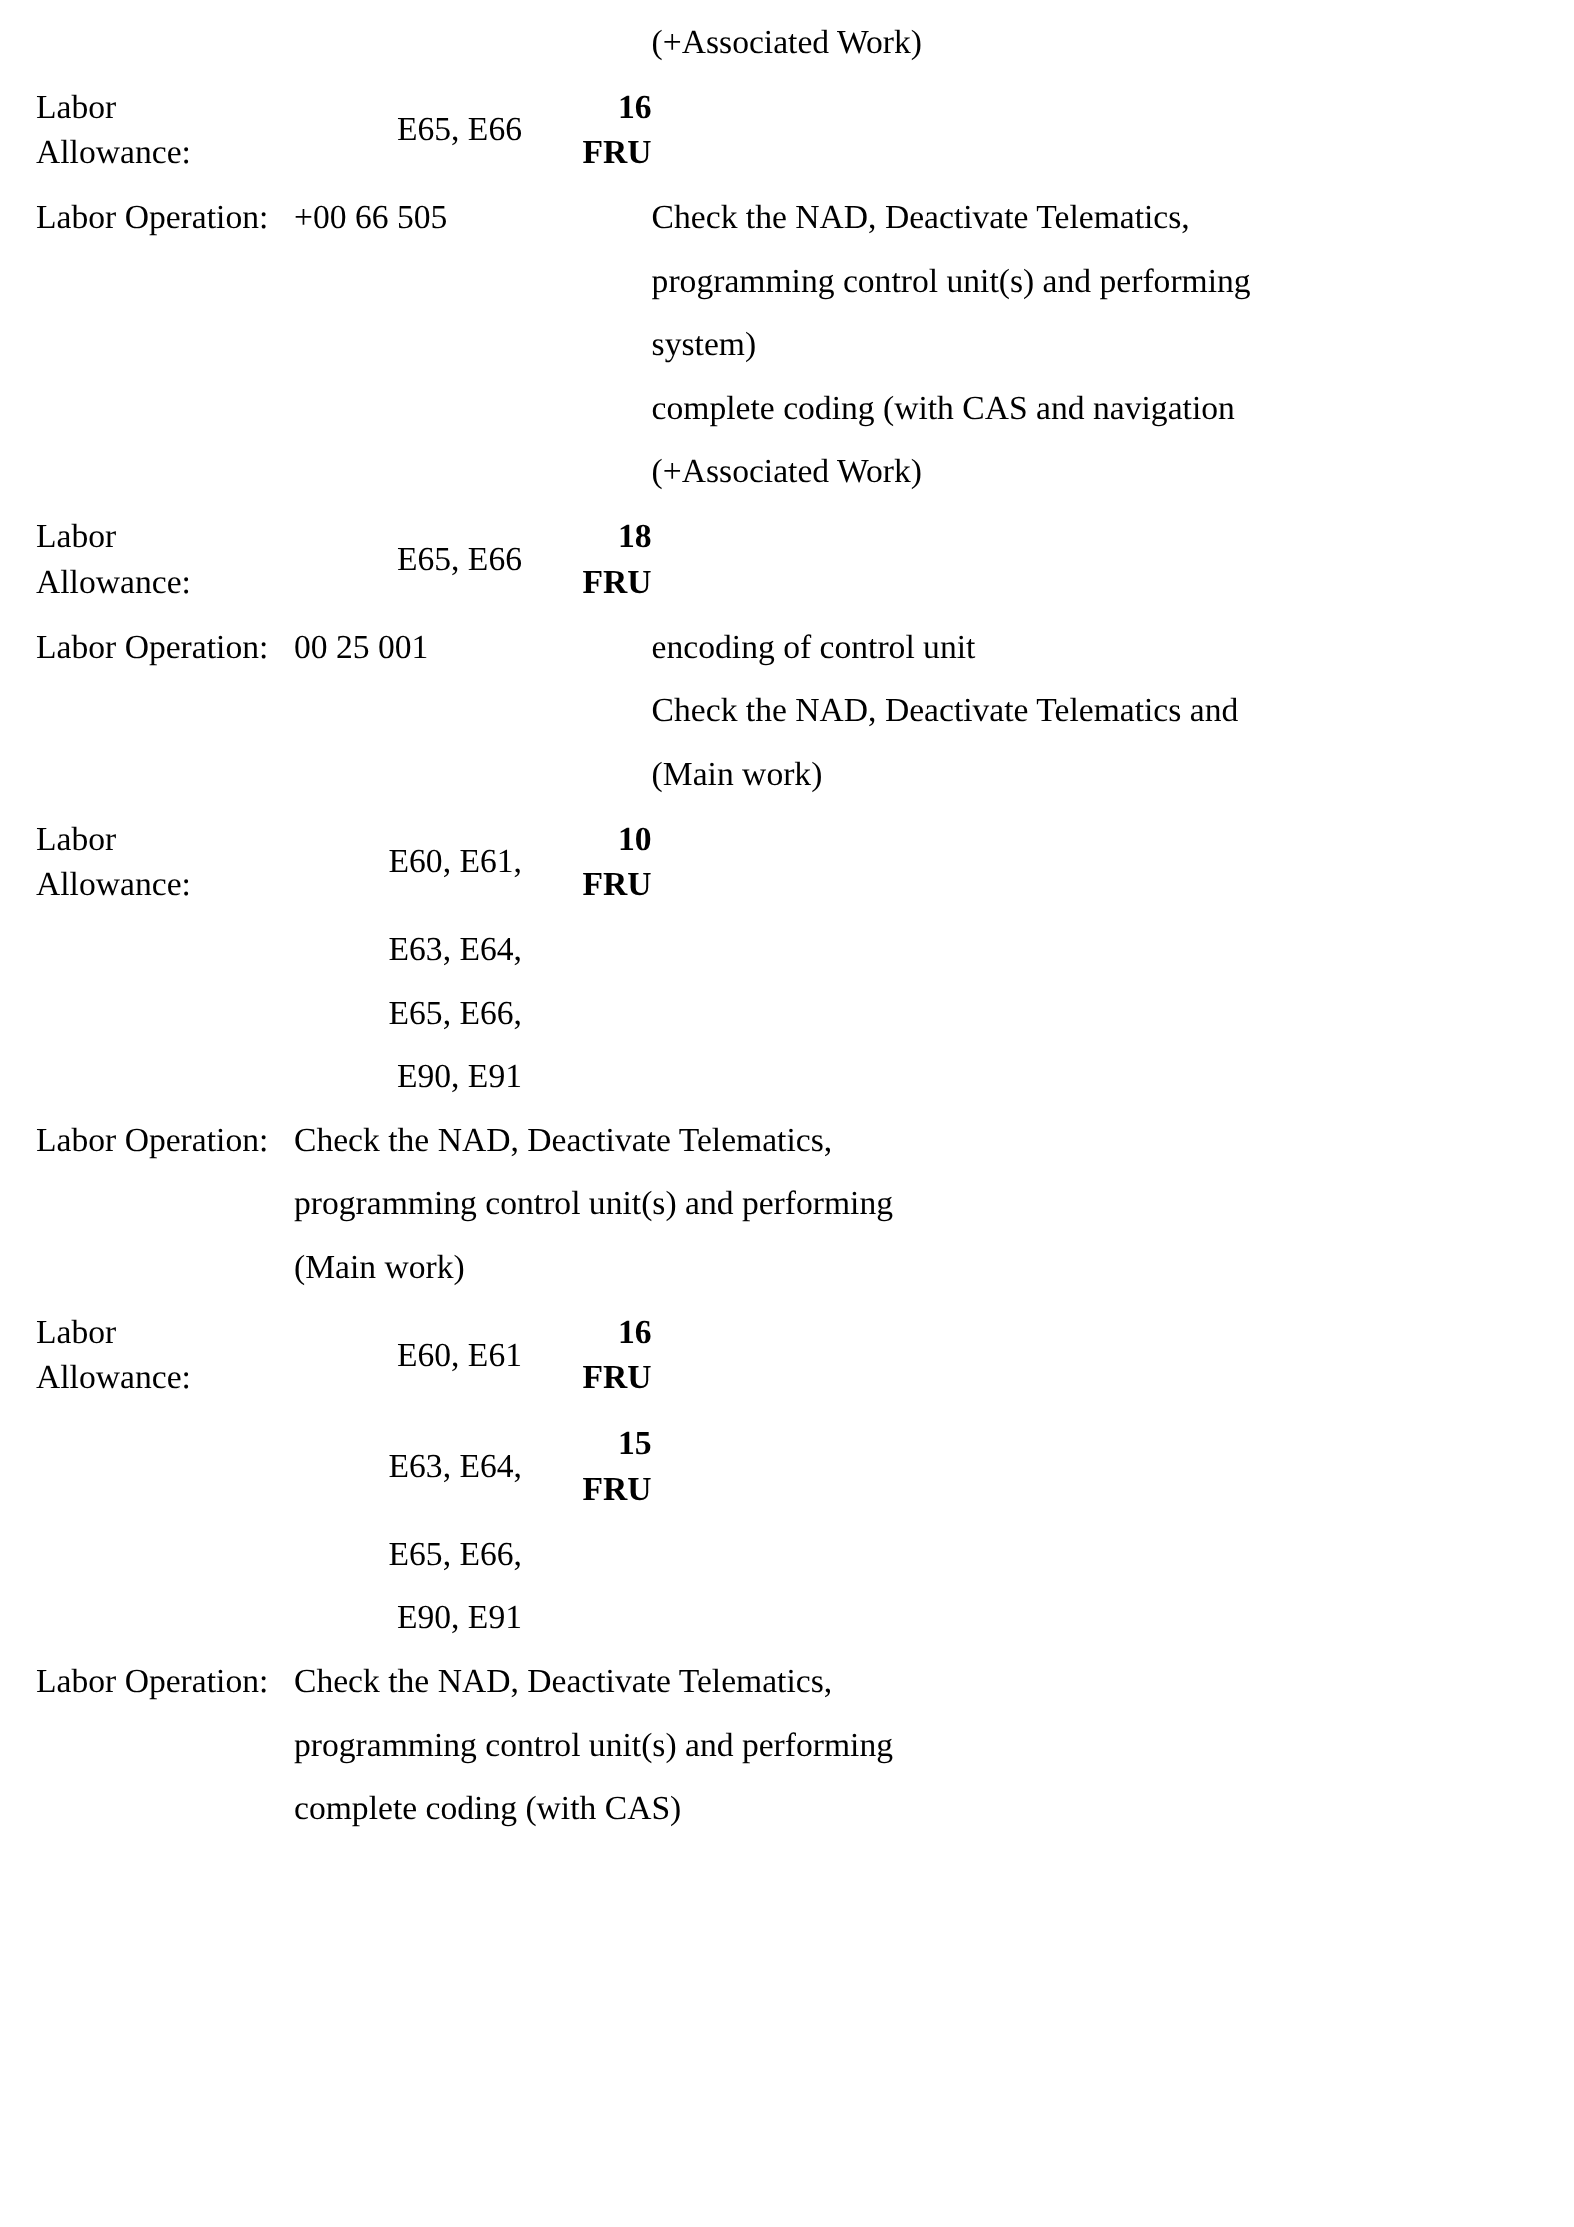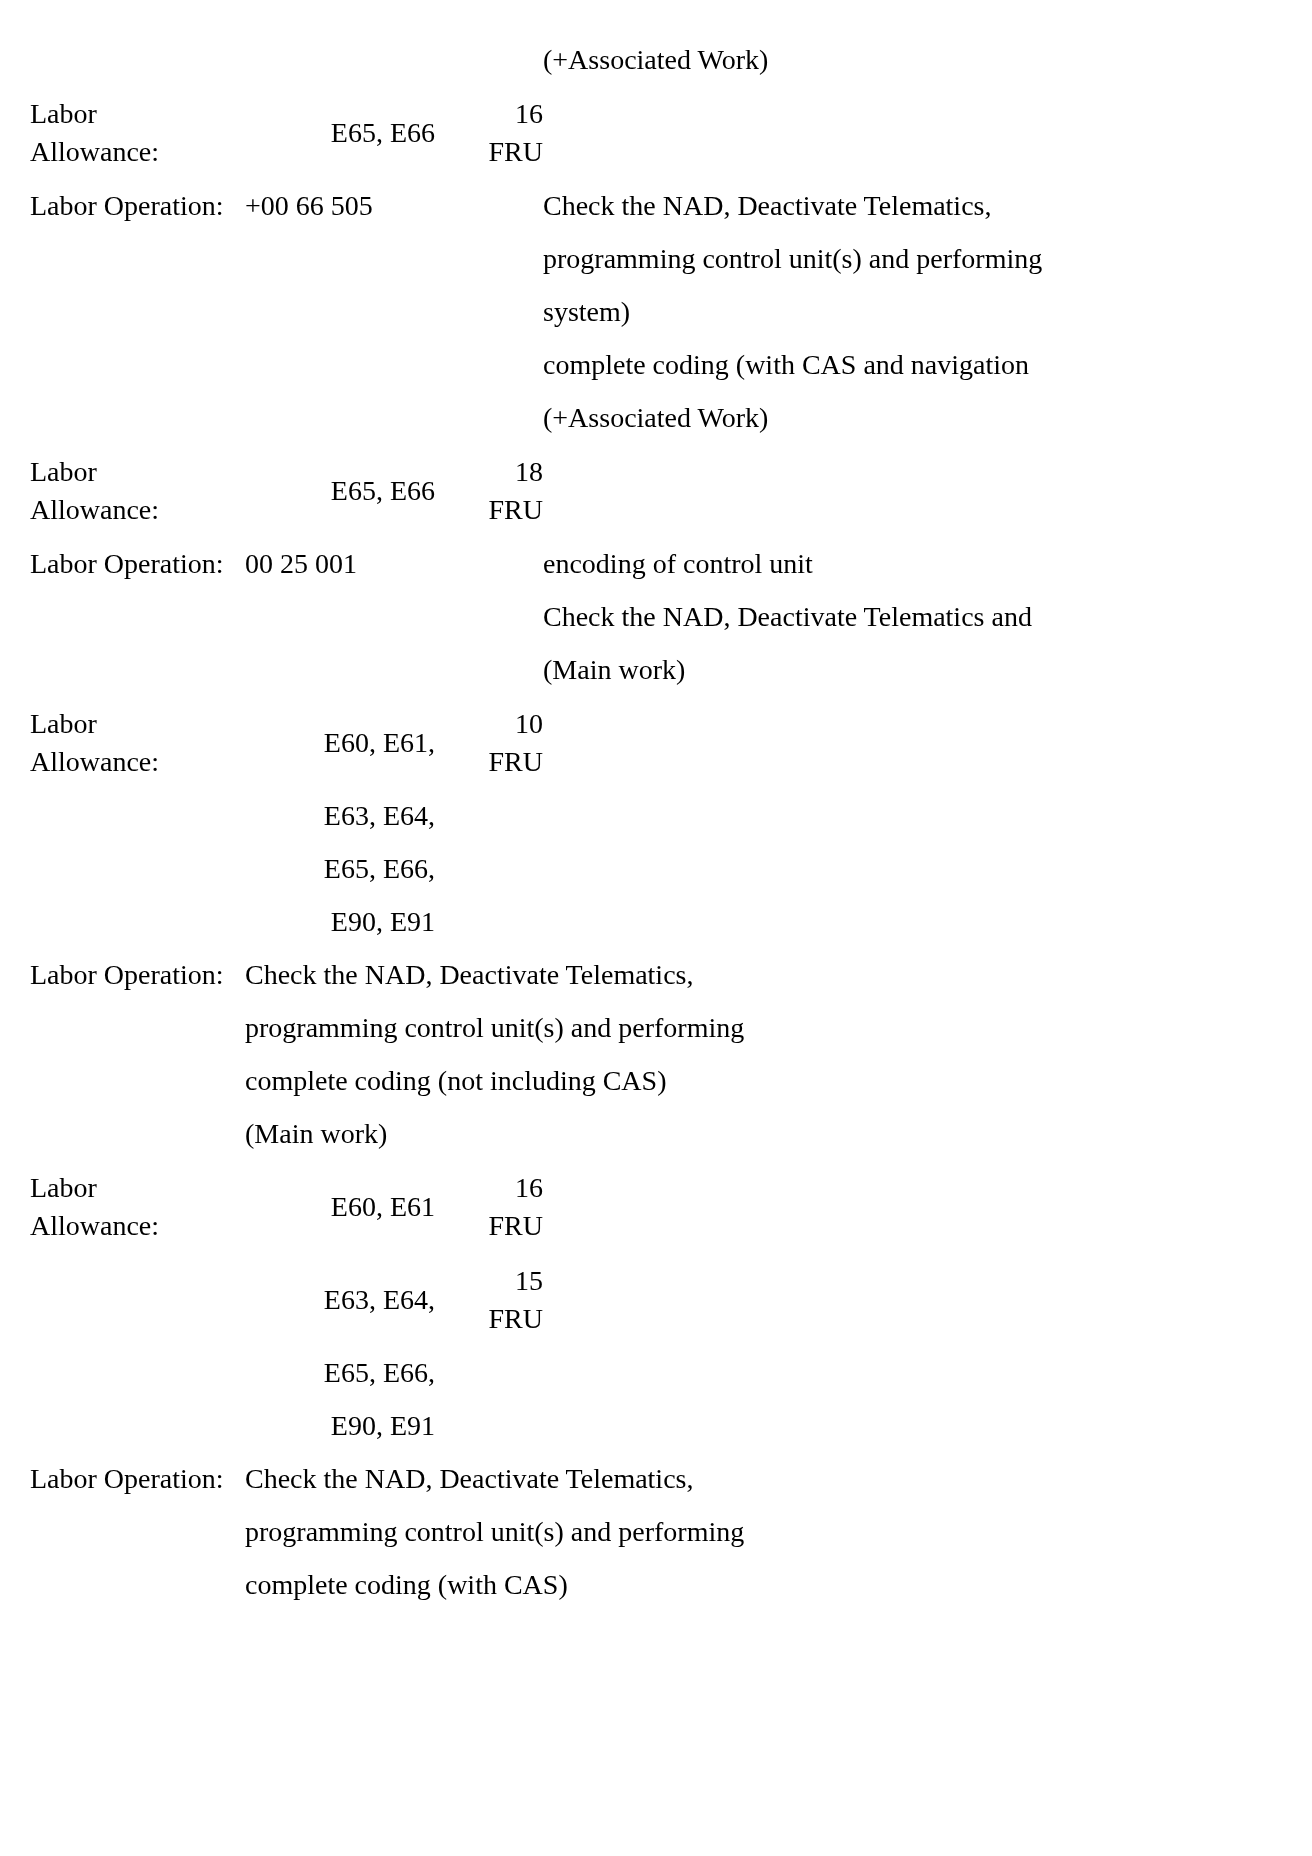--- a/index.html
+++ b/index.html
@@ -9,23 +9,22 @@
   }
   body {
     width: 1312px;
     min-height: 1856px;
     font-family: "Liberation Serif", "DejaVu Serif", serif;
     font-size: 28px;
     color: #000000;
     -webkit-font-smoothing: antialiased;
   }
   .doc {
-    padding: 2px 20px 40px 30px;
+    padding: 18px 20px 40px 30px;
     box-sizing: border-box;
-    margin-top: 40px;
   }
   .row {
     display: grid;
     grid-template-columns: 215px 298px auto;
     margin-bottom: 17px;
   }
   .c-label {
     line-height: 38px;
     align-self: start;
   }
@@ -47,20 +46,21 @@
   }
   .entry + .entry {
     margin-top: 17px;
   }
   .e-code {
     line-height: 36px;
   }
   .e-fru {
     align-self: start;
     line-height: 38px;
+    font-weight: bold;
   }
   .c-desc {
     align-self: start;
     white-space: nowrap;
   }
   .desc-line {
     line-height: 36px;
   }
   .desc-line + .desc-line {
     margin-top: 17px;
@@ -159,21 +159,20 @@
       </div>
     </div>
     <div class="c-desc"></div>
   </div>
 
   <div class="row op">
     <div class="c-label">Labor Operation:</div>
     <div class="c-desc">
       <div class="desc-line">Check the NAD, Deactivate Telematics,</div>
       <div class="desc-line">programming control unit(s) and performing</div>
-      <div class="desc-line">complete coding (not including CAS)</div>
       <div class="desc-line">(Main work)</div>
     </div>
   </div>
 
   <div class="row al">
     <div class="c-label">
       <div>Labor</div>
       <div>Allowance:</div>
     </div>
     <div class="c-entries">

